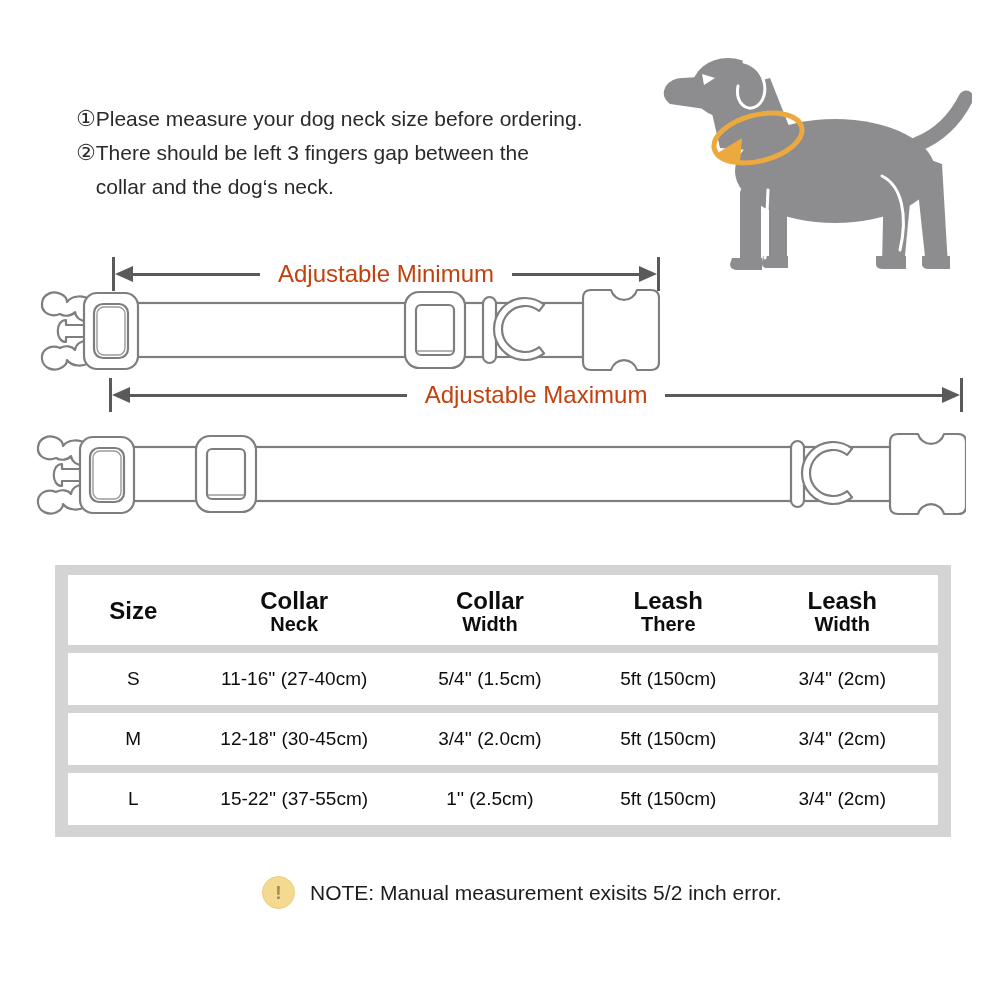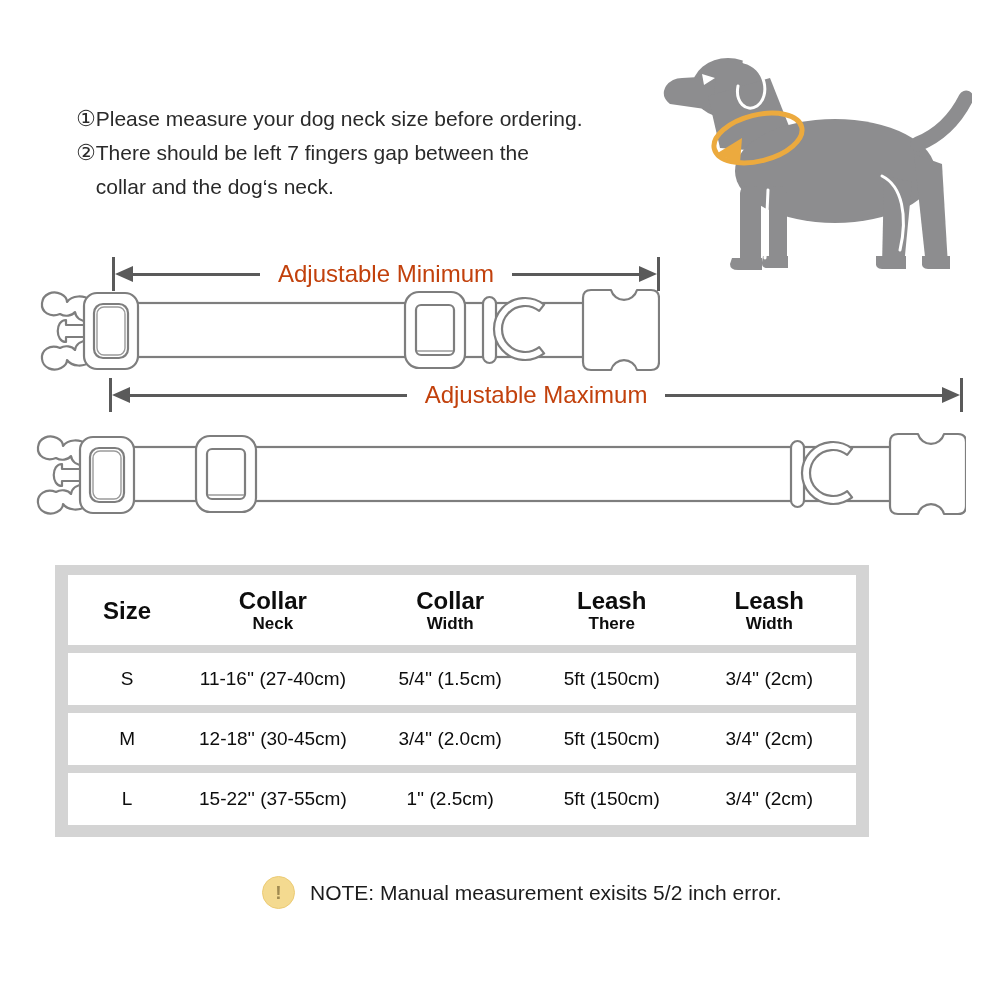--- a/index.html
+++ b/index.html
@@ -24,31 +24,31 @@
   .m-head{width:0;height:0;flex:0 0 auto;}
   .m-head.left{border-top:8px solid transparent;border-bottom:8px solid transparent;border-right:18px solid #5a5a5a;}
   .m-head.right{border-top:8px solid transparent;border-bottom:8px solid transparent;border-left:18px solid #5a5a5a;}
   .m-label{flex:0 0 auto;padding:0 18px;font-size:24px;white-space:nowrap;}
 
   
   .collar-min{position:absolute;left:40px;top:286px;width:620px;height:88px;}
   .collar-max{position:absolute;left:36px;top:430px;width:930px;height:88px;}
 
   
-  .size-table{position:absolute;left:55px;top:565px;width:814px;background:#d4d4d4;
+  .size-table{position:absolute;left:55px;top:565px;width:896px;background:#d4d4d4;
               padding:10px 13px 12px;box-sizing:border-box;}
   .t-row{display:flex;background:#fff;align-items:center;}
   .t-row.header{height:70px;margin-bottom:8px;}
   .t-row.body{height:52px;margin-bottom:8px;}
   .t-row.body:last-child{margin-bottom:0;}
   .t-cell{display:flex;flex-direction:column;justify-content:center;align-items:center;
           text-align:center;color:#0d0d0d;}
   .c0{flex:0 0 15%;} .c1{flex:0 0 22%;} .c2{flex:0 0 23%;} .c3{flex:0 0 18%;} .c4{flex:0 0 22%;}
   .h-main{font-size:24px;font-weight:bold;line-height:27px;}
-  .h-sub{font-size:17px;font-weight:bold;line-height:20px;}
+  .h-sub{font-size:20px;font-weight:bold;line-height:20px;}
   .t-val{font-size:19px;}
 
   
   .note{position:absolute;left:262px;top:876px;display:flex;align-items:center;}
   .note-circle{width:31px;height:31px;border-radius:50%;background:#f4da90;border:1px solid #eccb74;
                display:flex;align-items:center;justify-content:center;
                color:#a08a50;font-size:19px;font-weight:bold;flex:0 0 auto;}
   .note-text{margin-left:15px;font-size:21px;color:#1c1c1c;white-space:nowrap;}
 </style>
 </head>
@@ -84,21 +84,21 @@
   </svg>
 
   <div class="instructions">
     <div class="instr-item">
       <span class="instr-num">①</span>
       <span class="instr-lines">Please measure your dog neck size before ordering.</span>
     </div>
     <div class="instr-item">
       <span class="instr-num">②</span>
       <span class="instr-lines">
-        <span style="display:block">There should be left 7 fingers gap between the</span>
+        <span style="display:block">There should be left 3 fingers gap between the</span>
         <span style="display:block">collar and the dog‘s neck.</span>
       </span>
     </div>
   </div>
 
   <div class="dog-wrap">
     <svg viewBox="0 0 322 242" width="322" height="242">
       <g fill="#8d8d8f" stroke="none">
         <ellipse cx="78" cy="52" rx="36" ry="30"></ellipse>
         <path d="M16 50 Q10 60 20 68 L62 74 L66 40 L32 42 Q22 42 16 50 Z"></path>

